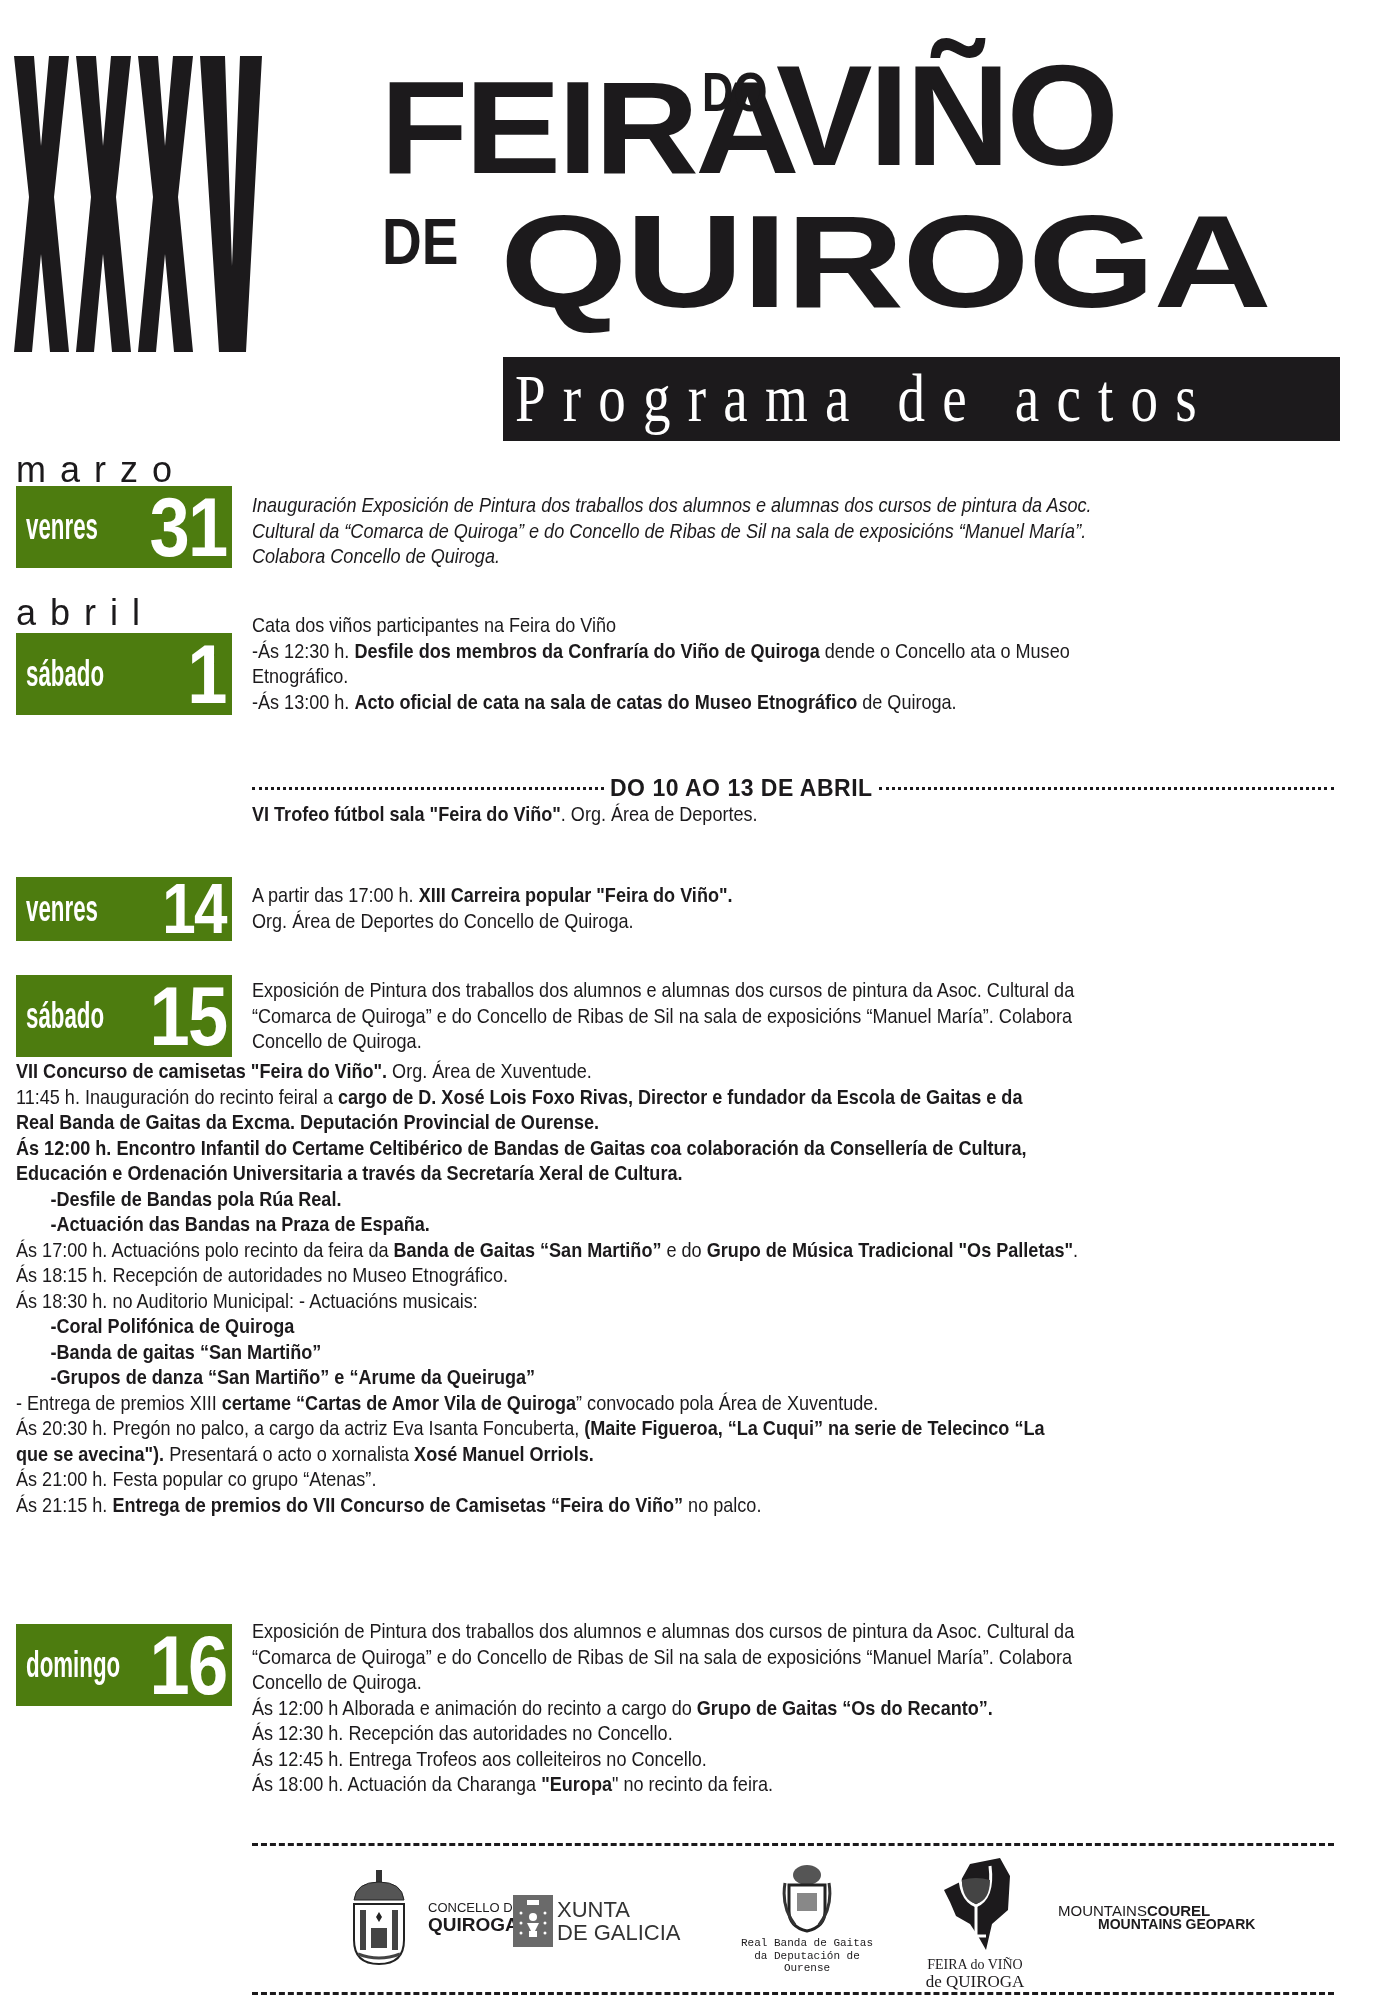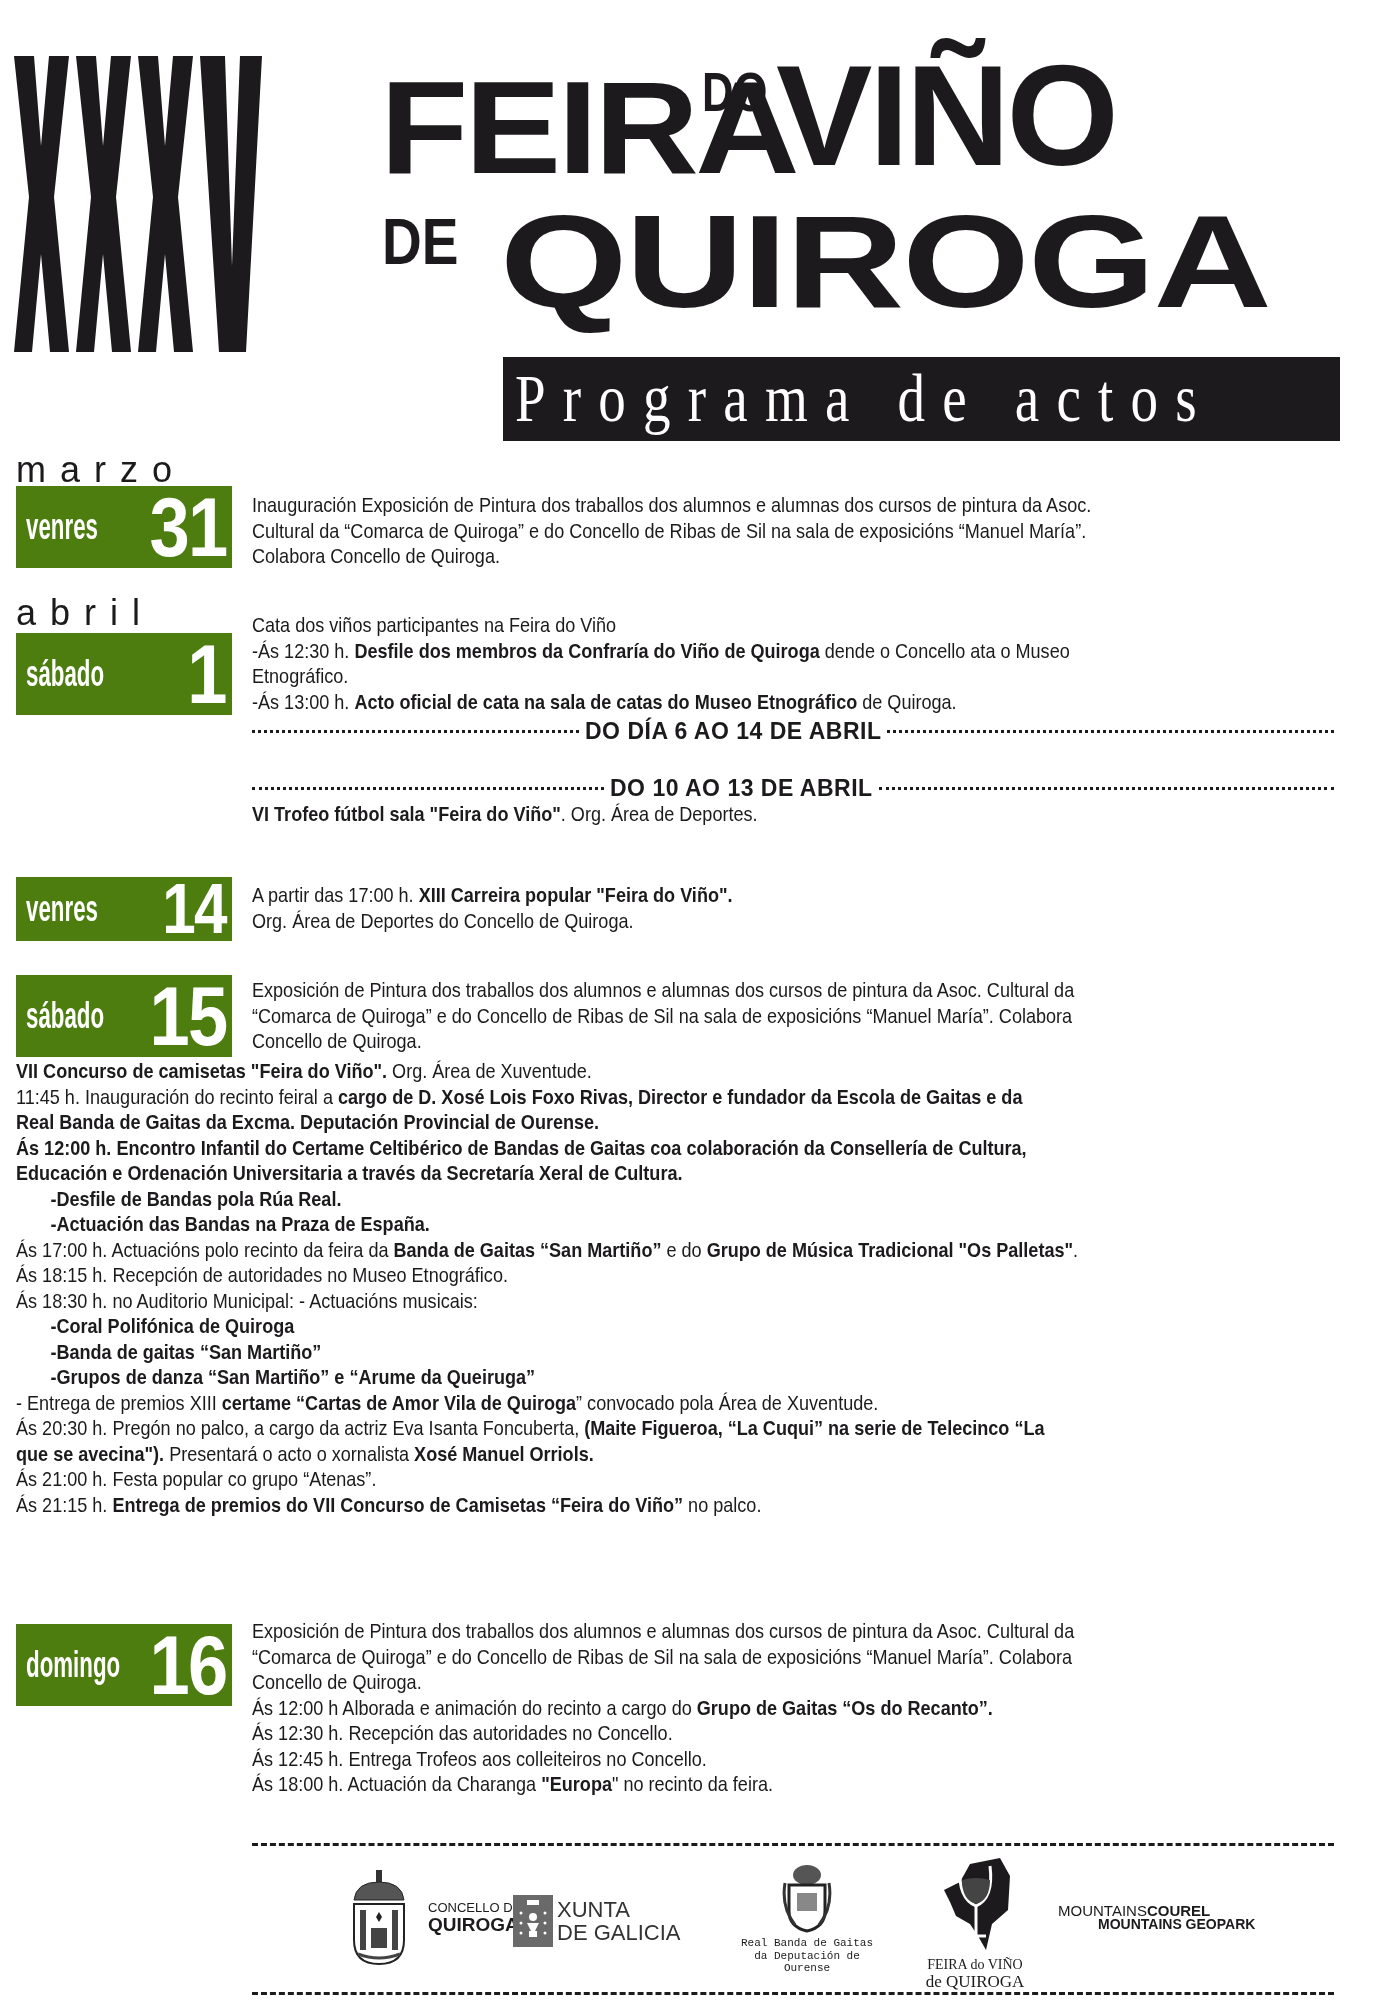--- a/index.html
+++ b/index.html
@@ -71,45 +71,40 @@
 <div class="abs programa">
   <span>Programa de actos</span>
 </div>
 
 <div class="abs month" style="left:16px; top:452px;">marzo</div>
 
 <div class="abs badge" style="left:16px; top:486px;">
   <span class="dow">venres</span>
   <span class="num">31</span>
 </div>
-<div class="abs txt" style="left:252px; top:492px;" id="day0">
+<div class="abs txt" style="left:252px; top:492px;font-style:italic;" id="day0">
     <span class="line"><span>Inauguración Exposición de Pintura dos traballos dos alumnos e alumnas dos cursos de pintura da Asoc.</span></span>
     <span class="line"><span>Cultural da “Comarca de Quiroga” e do Concello de Ribas de Sil na sala de exposicións “Manuel María”.</span></span>
     <span class="line"><span>Colabora Concello de Quiroga.</span></span>
   </div>
 
 <div class="abs month" style="left:16px; top:595px;">abril</div>
 
 <div class="abs badge" style="left:16px; top:633px;">
   <span class="dow">sábado</span>
   <span class="num">1</span>
 </div>
 <div class="abs txt" style="left:252px; top:612px;" id="day1">
     <span class="line"><span>Cata dos viños participantes na Feira do Viño</span></span>
     <span class="line"><span>-Ás 12:30 h. </span><b>Desfile dos membros da Confraría do Viño de Quiroga</b><span> dende o Concello ata o Museo</span></span>
     <span class="line"><span>Etnográfico.</span></span>
     <span class="line"><span>-Ás 13:00 h. </span><b>Acto oficial de cata na sala de catas do Museo Etnográfico</b><span> de Quiroga.</span></span>
   </div>
 
 <div class="abs" style="left:252px; top:718px; width:1082px;">
-  <div class="range-row">
-    <div class="dots" style="max-width:327px;"></div>
-    <div class="range-label">DO DÍA 6 AO 14 DE ABRIL</div>
-    <div class="dots"></div>
-  </div>
 </div>
 
 <div class="abs" style="left:252px; top:775px; width:1082px;">
   <div class="range-row">
     <div class="dots" style="max-width:352px;"></div>
     <div class="range-label">DO 10 AO 13 DE ABRIL</div>
     <div class="dots"></div>
   </div>
   <div class="txt" id="range1">
       <span class="line"><b>VI Trofeo fútbol  sala "Feira do Viño"</b><span>. Org. Área de Deportes.</span></span>

